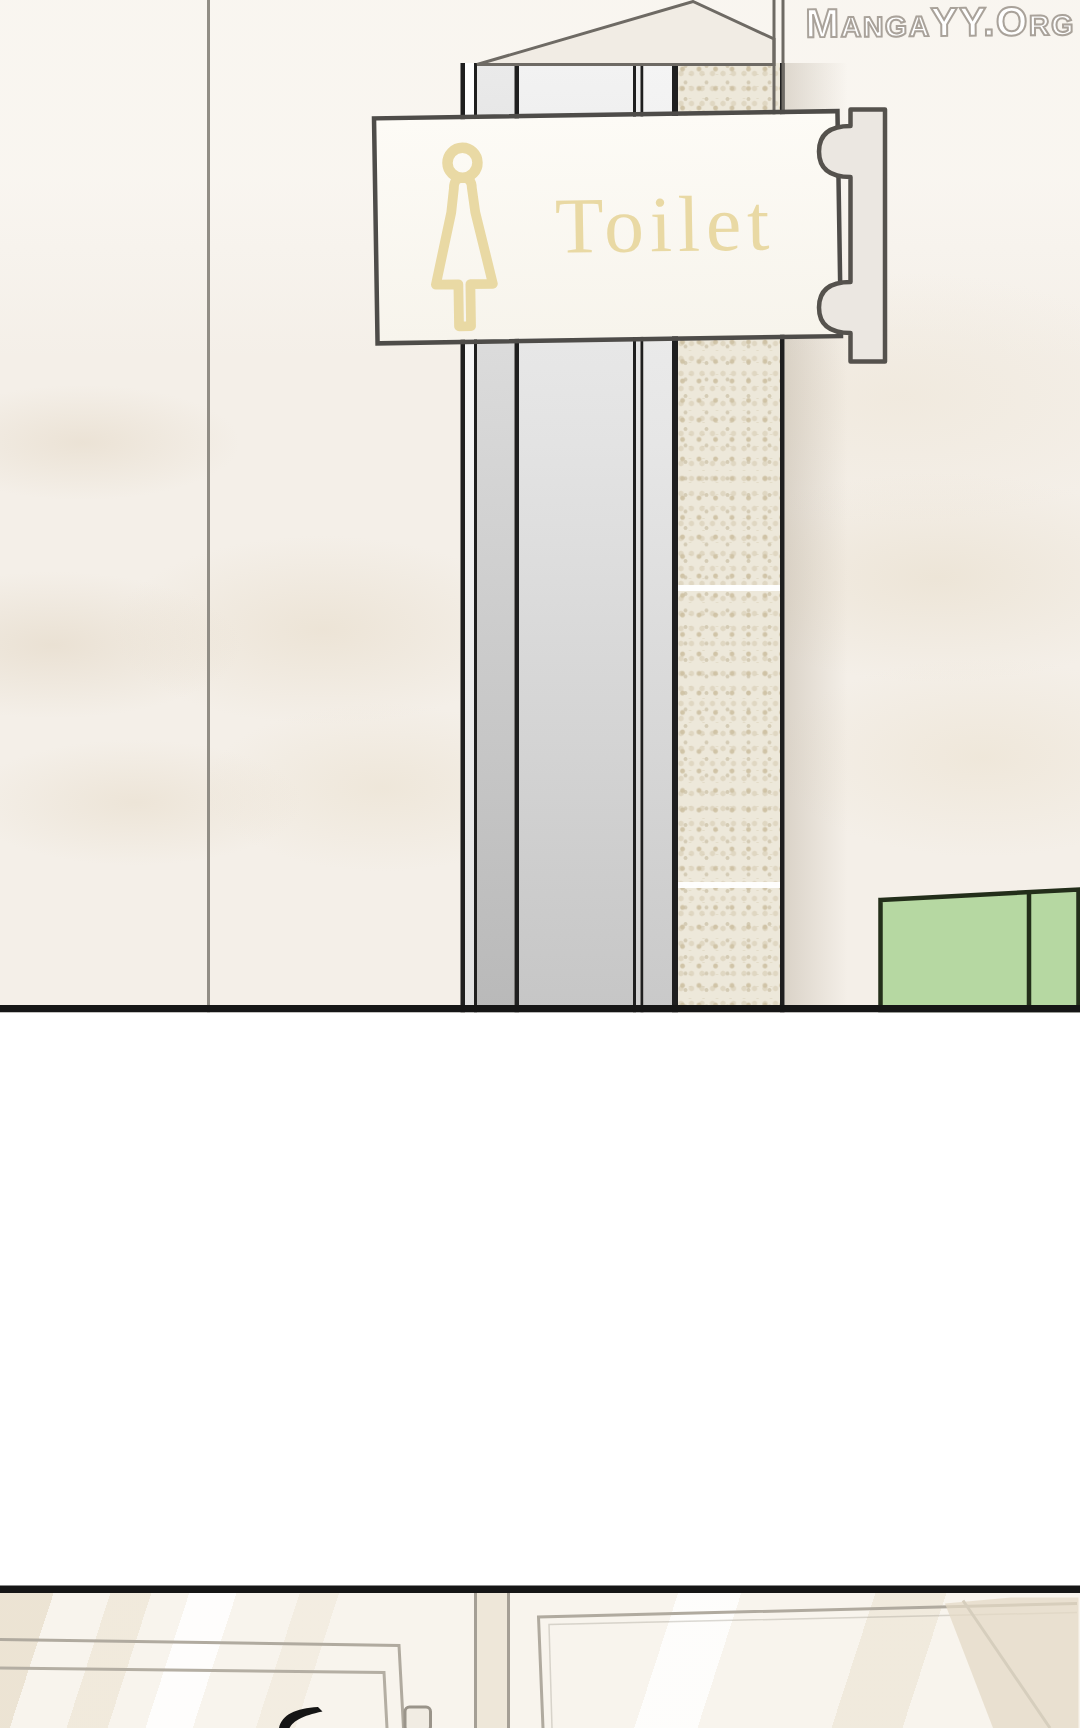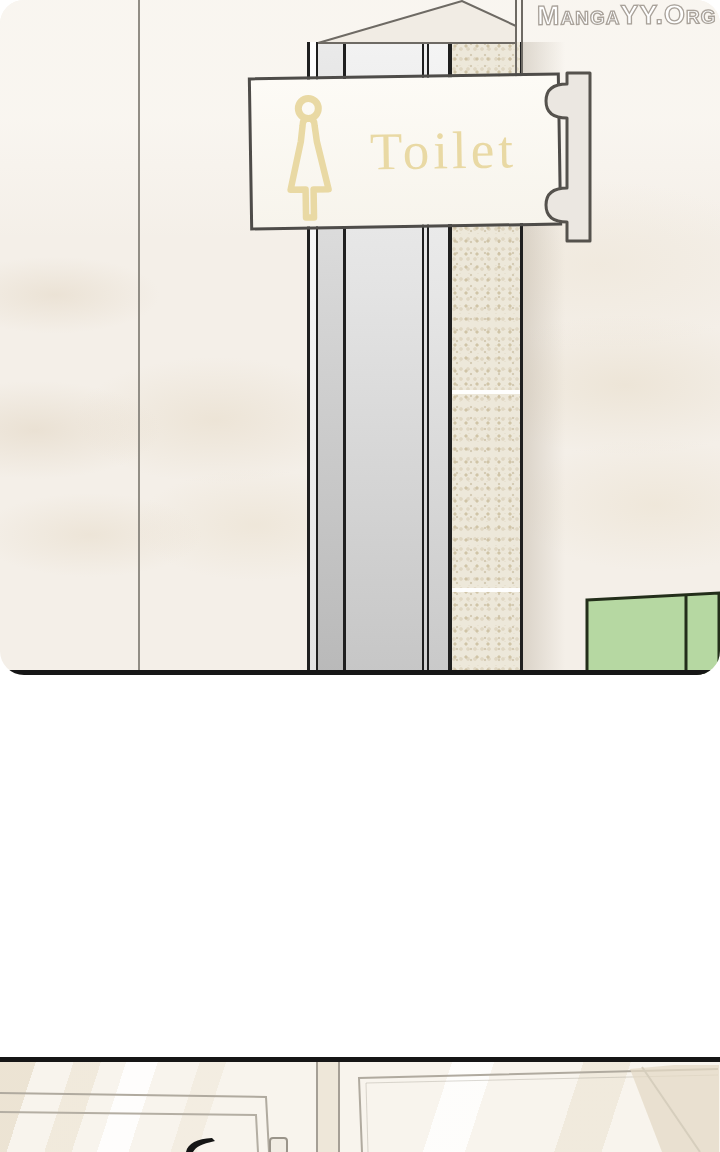--- a/index.html
+++ b/index.html
@@ -1,21 +1,21 @@
 <!DOCTYPE html>
 <html><head>
 <meta charset="utf-8">
 <style>
   html,body{margin:0;padding:0;background:#ffffff;}
   body{width:720px;height:1152px;position:relative;overflow:hidden;
        font-family:"Liberation Sans","DejaVu Sans",sans-serif;}
   .abs{position:absolute;}
 
   
-  #panel1{left:0;top:0;width:720px;height:675px;overflow:hidden;border-radius:24px;}
+  #panel1{left:0;top:0;width:720px;height:675px;overflow:hidden;}
   .wall{left:0;top:0;width:720px;height:675px;
     background-color:#f4efe8;
     background-image:
       radial-gradient(150px 55px at 55px 295px, rgba(228,216,198,.55), transparent 70%),
       radial-gradient(180px 70px at 35px 430px, rgba(224,211,191,.50), transparent 70%),
       radial-gradient(160px 60px at 90px 535px, rgba(231,220,202,.55), transparent 70%),
       radial-gradient(200px 90px at 215px 420px, rgba(229,217,197,.50), transparent 70%),
       radial-gradient(170px 80px at 255px 525px, rgba(234,224,206,.55), transparent 70%),
       radial-gradient(230px 100px at 625px 385px, rgba(230,219,199,.50), transparent 70%),
       radial-gradient(200px 95px at 655px 505px, rgba(235,225,207,.55), transparent 70%),

